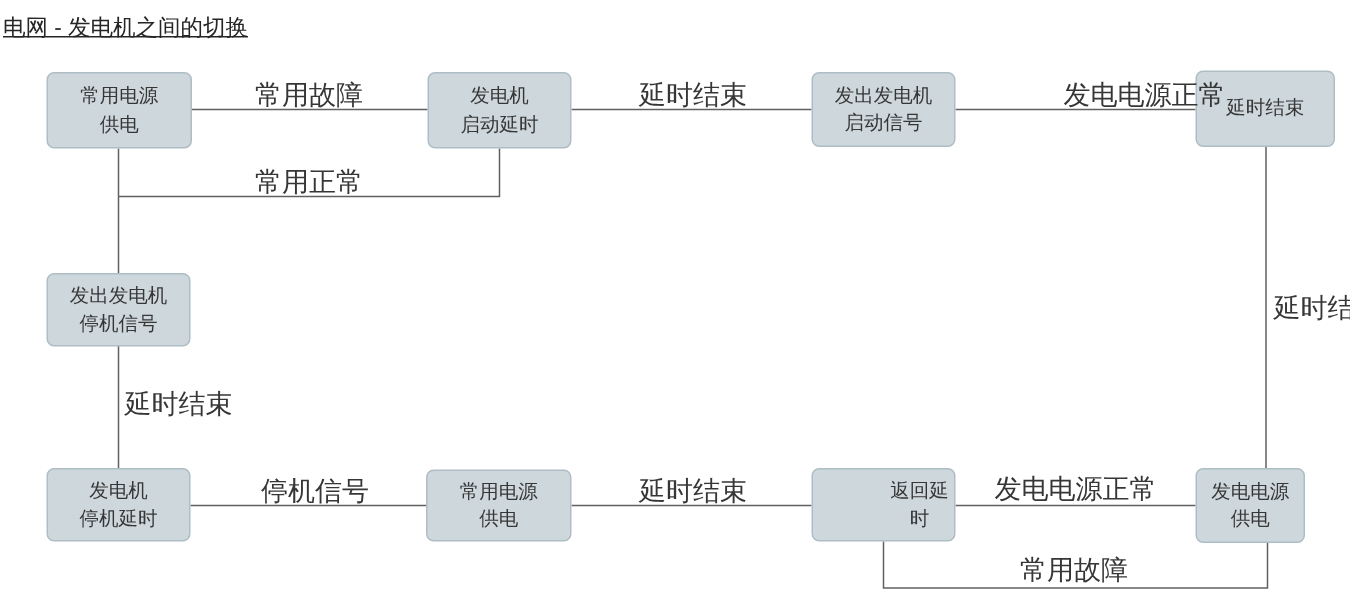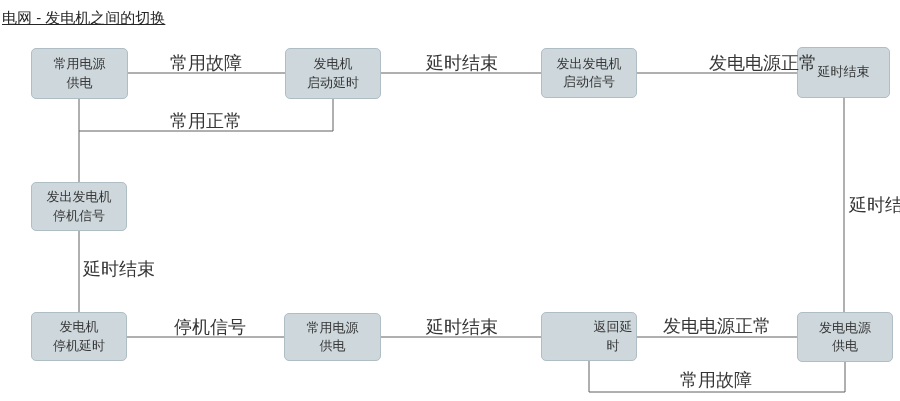--- a/index.html
+++ b/index.html
@@ -108,21 +108,21 @@
 停机信号</div>
 
   <div class="node" style="left:31px; top:312px; width:96px; height:49px;">发电机
 停机延时</div>
 
   <div class="node" style="left:284px; top:313px; width:97px; height:48px;">常用电源
 供电</div>
 
   <div class="node" style="left:541px; top:312px; width:96px; height:49px;padding-left:48px;">返回延时</div>
 
-  <div class="node" style="left:797px; top:312px; width:96px; height:50px;">发电电源
+  <div class="node" style="left:797px; top:312px; width:73px; height:50px;">发电电源
 供电</div>
 
   <div class="edge-label" style="left:206px; top:63px;">常用故障</div>
 
   <div class="edge-label" style="left:462px; top:63px;">延时结束</div>
 
   <div class="edge-label" style="left:739px; top:63px;margin-left:24px;">发电电源正常</div>
 
   <div class="edge-label" style="left:206px; top:121px;text-align:right;">常用正常</div>
 

